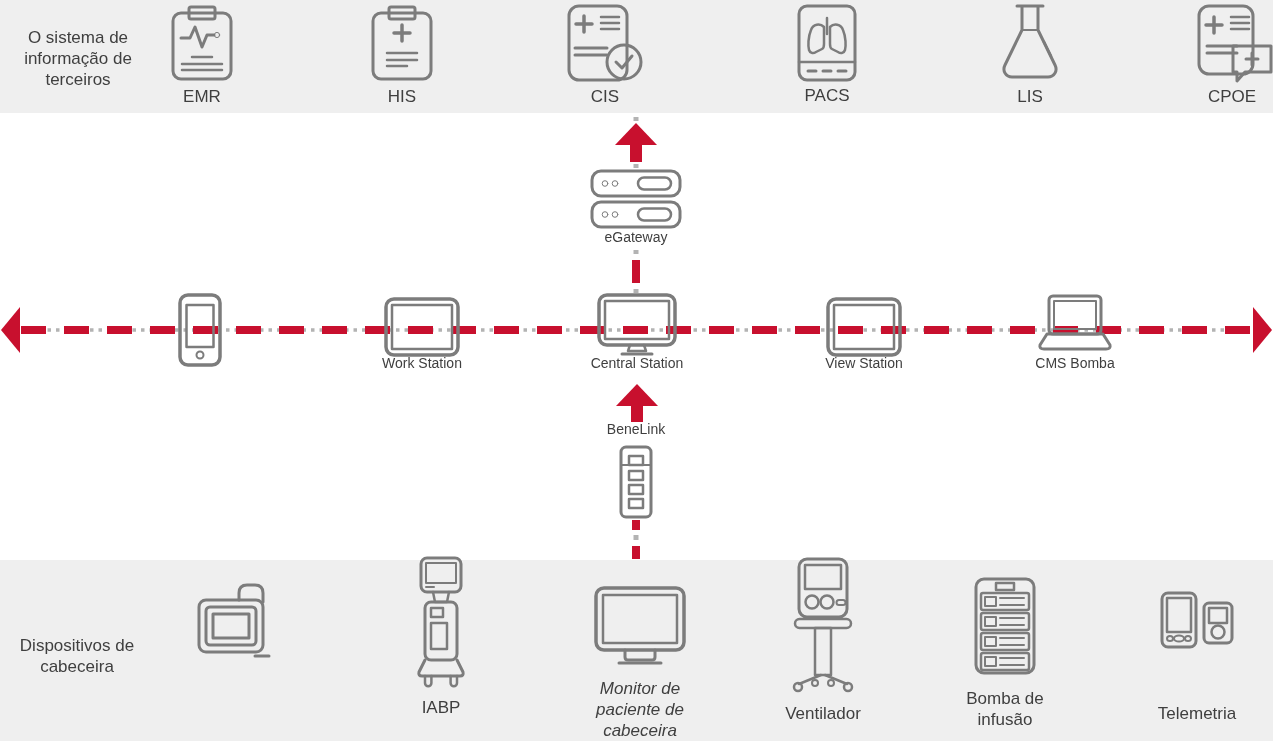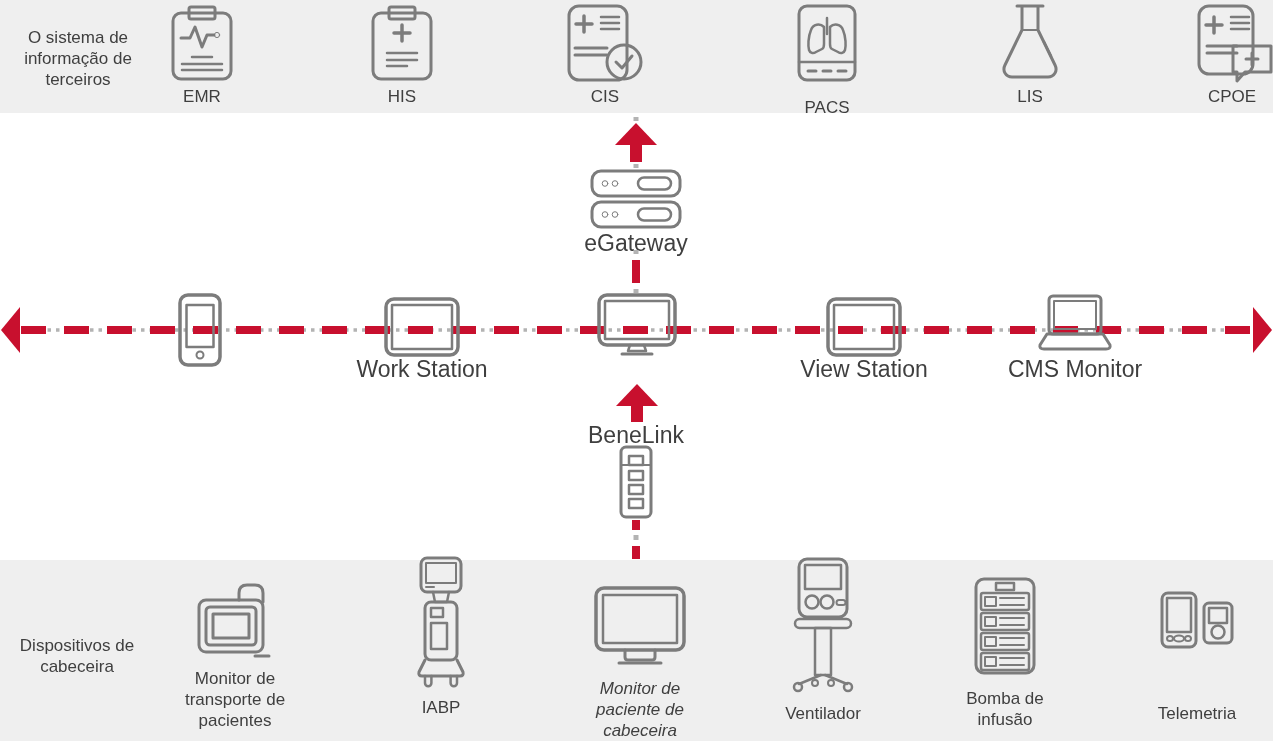--- a/index.html
+++ b/index.html
@@ -3,21 +3,21 @@
 <meta charset="utf-8">
 <style>
   html,body{margin:0;padding:0;background:#fff;}
   #stage{position:relative;width:1273px;height:741px;background:#ffffff;overflow:hidden;
          font-family:"Liberation Sans", sans-serif;color:#3f3f3f;}
   .band{position:absolute;left:0;width:1273px;background:#efefef;}
   .band.top{top:0;height:113px;}
   .band.bottom{top:560px;height:181px;padding-left:40px;}
   .abs{position:absolute;}
   .lbl{position:absolute;text-align:center;font-size:17px;line-height:1.24;color:#3f3f3f;}
-  .lbl.big{font-size:23px;}
+  .lbl.big{font-size:14px;}
   svg{display:block;}
   .ic path,.ic rect,.ic line,.ic polyline,.ic circle,.ic ellipse{
     stroke:#7c7c7c;fill:none;stroke-linecap:round;stroke-linejoin:round;}
   .fillw{fill:#ffffff;}
   .dotfill{fill:#7c7c7c;stroke:none;}
 </style>
 </head>
 <body>
 
 <div id="stage">
@@ -72,21 +72,21 @@
         <rect class="fillw" x="8" y="2" width="56" height="74" rx="8" stroke-width="3"></rect>
         <line x1="36" y1="14" x2="36" y2="30" stroke-width="2.5"></line>
         <path d="M33,23 C29,19 22,20 20,26 C17,33 17,42 18,46 C19,49 22,50 25,48 L31,45 C33,44 33,42 33,40 Z" stroke-width="2.5"></path>
         <path d="M39,23 C43,19 50,20 52,26 C55,33 55,42 54,46 C53,49 50,50 47,48 L41,45 C39,44 39,42 39,40 Z" stroke-width="2.5"></path>
         <line x1="8" y1="58" x2="64" y2="58" stroke-width="2.5"></line>
         <line x1="17" y1="67" x2="25" y2="67" stroke-width="3"></line>
         <line x1="32" y1="67" x2="40" y2="67" stroke-width="3"></line>
         <line x1="47" y1="67" x2="55" y2="67" stroke-width="3"></line>
       </svg>
     </div>
-    <div class="lbl" style="left:767px;top:97px;width:120px;">PACS</div>
+    <div class="lbl" style="left:767px;top:85px;width:120px;">PACS</div>
 
     <div class="abs" style="left:992px;top:2px;">
       <svg class="ic" width="76" height="82" viewBox="0 0 76 82">
         <path class="fillw" d="M30,5 V28 L13,63 C10,69 14,75 20,75 H56 C62,75 66,69 63,63 L46,28 V5" stroke-width="3"></path>
         <line x1="25" y1="4" x2="51" y2="4" stroke-width="3"></line>
         <line x1="30" y1="28" x2="46" y2="28" stroke-width="2"></line>
         <line x1="52" y1="40" x2="59" y2="54" stroke-width="2.5"></line>
       </svg>
     </div>
     <div class="lbl" style="left:970px;top:86px;width:120px;">LIS</div>
@@ -164,37 +164,38 @@
   <div class="lbl big" style="left:337px;top:355px;width:170px;">Work Station</div>
 
   <div class="abs" style="left:596px;top:292px;">
     <svg class="ic" width="82" height="66" viewBox="0 0 82 66">
       <rect class="fillw" x="3" y="3" width="76" height="50" rx="8" stroke-width="3.5"></rect>
       <rect class="fillw" x="9" y="9" width="64" height="38" stroke-width="2.5"></rect>
       <path d="M34,53 L32,59 H50 L48,53" stroke-width="2.5"></path>
       <line x1="26" y1="62" x2="56" y2="62" stroke-width="3"></line>
     </svg>
   </div>
+  <div class="lbl big" style="left:552px;top:355px;width:170px;">Central Station</div>
 
   <div class="abs" style="left:825px;top:296px;">
     <svg class="ic" width="78" height="62" viewBox="0 0 78 62">
       <rect class="fillw" x="3" y="3" width="72" height="56" rx="8" stroke-width="3.5"></rect>
       <rect class="fillw" x="9" y="9" width="60" height="44" stroke-width="2.5"></rect>
     </svg>
   </div>
   <div class="lbl big" style="left:779px;top:355px;width:170px;">View Station</div>
 
   <div class="abs" style="left:1035px;top:293px;">
     <svg class="ic" width="80" height="62" viewBox="0 0 80 62">
       <rect class="fillw" x="14" y="3" width="52" height="38" rx="4" stroke-width="3"></rect>
       <rect class="fillw" x="19" y="8" width="42" height="28" stroke-width="2"></rect>
       <path class="fillw" d="M12,41 L5,52 Q4,56 9,56 H71 Q76,56 75,52 L68,41 Z" stroke-width="3"></path>
     </svg>
   </div>
-  <div class="lbl big" style="left:990px;top:355px;width:170px;">CMS Monitor</div>
+  <div class="lbl big" style="left:990px;top:355px;width:170px;">CMS Bomba</div>
 
   <div class="abs" style="left:611px;top:384px;">
     <svg width="52" height="40" viewBox="0 0 52 40">
       <polygon points="26,0 47,22 5,22" fill="#c8102e"></polygon>
       <rect x="20" y="22" width="12" height="16" fill="#c8102e"></rect>
     </svg>
   </div>
   <div class="lbl big" style="left:551px;top:421px;width:170px;">BeneLink</div>
   <div class="abs" style="left:618px;top:444px;">
     <svg class="ic" width="36" height="76" viewBox="0 0 36 76">
@@ -219,21 +220,20 @@
 
     <div class="abs" style="left:193px;top:20px;">
       <svg class="ic" width="84" height="80" viewBox="0 0 84 80">
         <path d="M46,20 V13 Q46,5 54,5 H62 Q70,5 70,13 V22" stroke-width="3"></path>
         <rect class="fillw" x="6" y="20" width="64" height="52" rx="7" stroke-width="3"></rect>
         <rect class="fillw" x="13" y="27" width="50" height="38" rx="4" stroke-width="3"></rect>
         <rect class="fillw" x="20" y="34" width="36" height="24" stroke-width="3"></rect>
         <line x1="62" y1="76" x2="76" y2="76" stroke-width="3"></line>
       </svg>
     </div>
-    <div class="lbl" style="left:170px;top:108px;width:130px;">Monitor de transporte de pacientes</div>
 
     <div class="abs" style="left:412px;top:-4px;">
       <svg class="ic" width="58" height="140" viewBox="0 0 58 140">
         <rect class="fillw" x="9" y="2" width="40" height="34" rx="6" stroke-width="3"></rect>
         <rect class="fillw" x="14" y="7" width="30" height="20" stroke-width="2"></rect>
         <line x1="14" y1="31" x2="22" y2="31" stroke-width="2"></line>
         <path d="M21,36 L23,46 H35 L37,36" stroke-width="2.5"></path>
         <rect class="fillw" x="13" y="46" width="32" height="58" rx="6" stroke-width="3"></rect>
         <rect x="19" y="52" width="12" height="9" stroke-width="2.5"></rect>
         <rect x="19" y="67" width="16" height="26" stroke-width="2.5"></rect>

